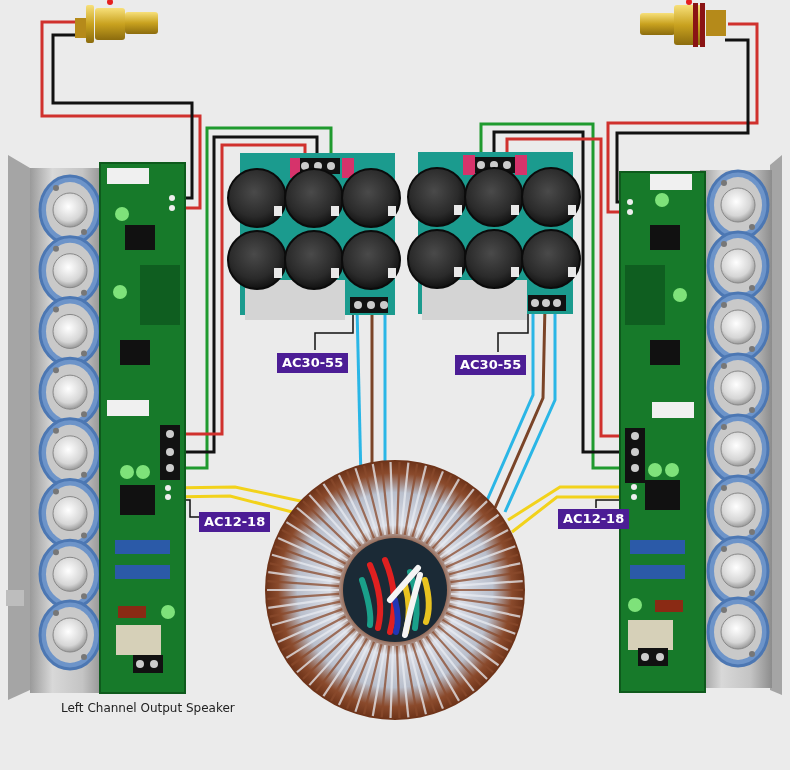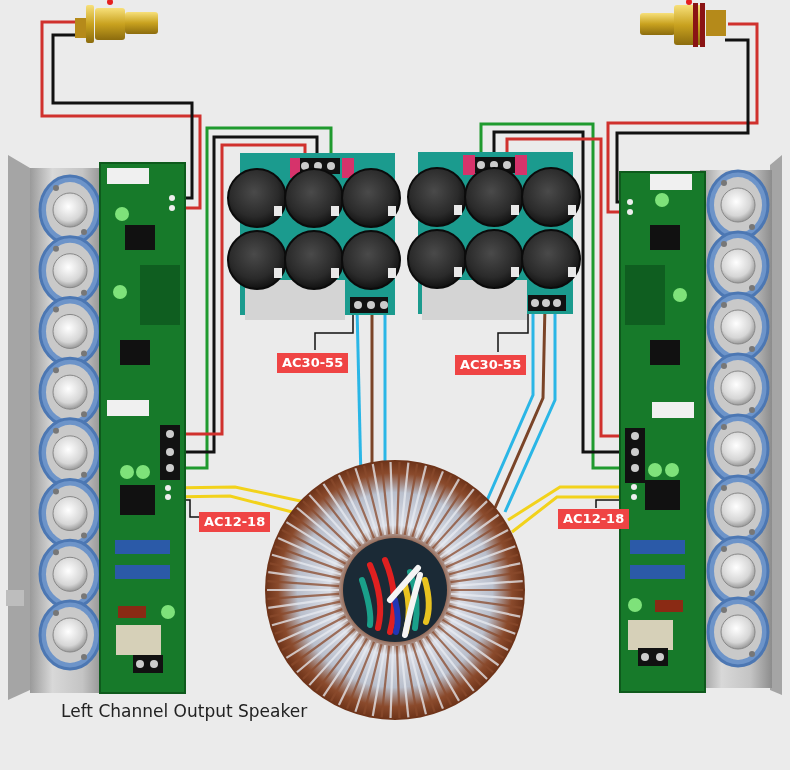--- a/index.html
+++ b/index.html
@@ -1,19 +1,19 @@
 <!DOCTYPE html>
 <html><head>
 <meta charset="utf-8">
 <style>
   html,body{margin:0;padding:0;background:#ebebeb;}
   #stage{position:relative;width:790px;height:770px;overflow:hidden;background:#ebebeb;font-family:"DejaVu Sans",sans-serif;}
   svg{position:absolute;left:0;top:0;}
-  .label{position:absolute;background:#ef4444;color:#fff;font-family:"DejaVu Sans",sans-serif;font-size:13px;font-weight:bold;padding:2px 5px;line-height:16px;white-space:nowrap;}
-  .caption{position:absolute;color:#222;font-family:"DejaVu Sans",sans-serif;font-size:17px;white-space:nowrap;}
+  .label{position:absolute;background:#4c1d95;color:#fff;font-family:"DejaVu Sans",sans-serif;font-size:13px;font-weight:bold;padding:2px 5px;line-height:16px;white-space:nowrap;}
+  .caption{position:absolute;color:#222;font-family:"DejaVu Sans",sans-serif;font-size:12px;white-space:nowrap;}
 </style>
 </head>
 <body>
 
 <div id="stage">
 
 <svg width="790" height="770" viewBox="0 0 790 770">
   <defs>
     <linearGradient id="alu" x1="0" x2="1">
       <stop offset="0" stop-color="#9a9a9a"></stop>

